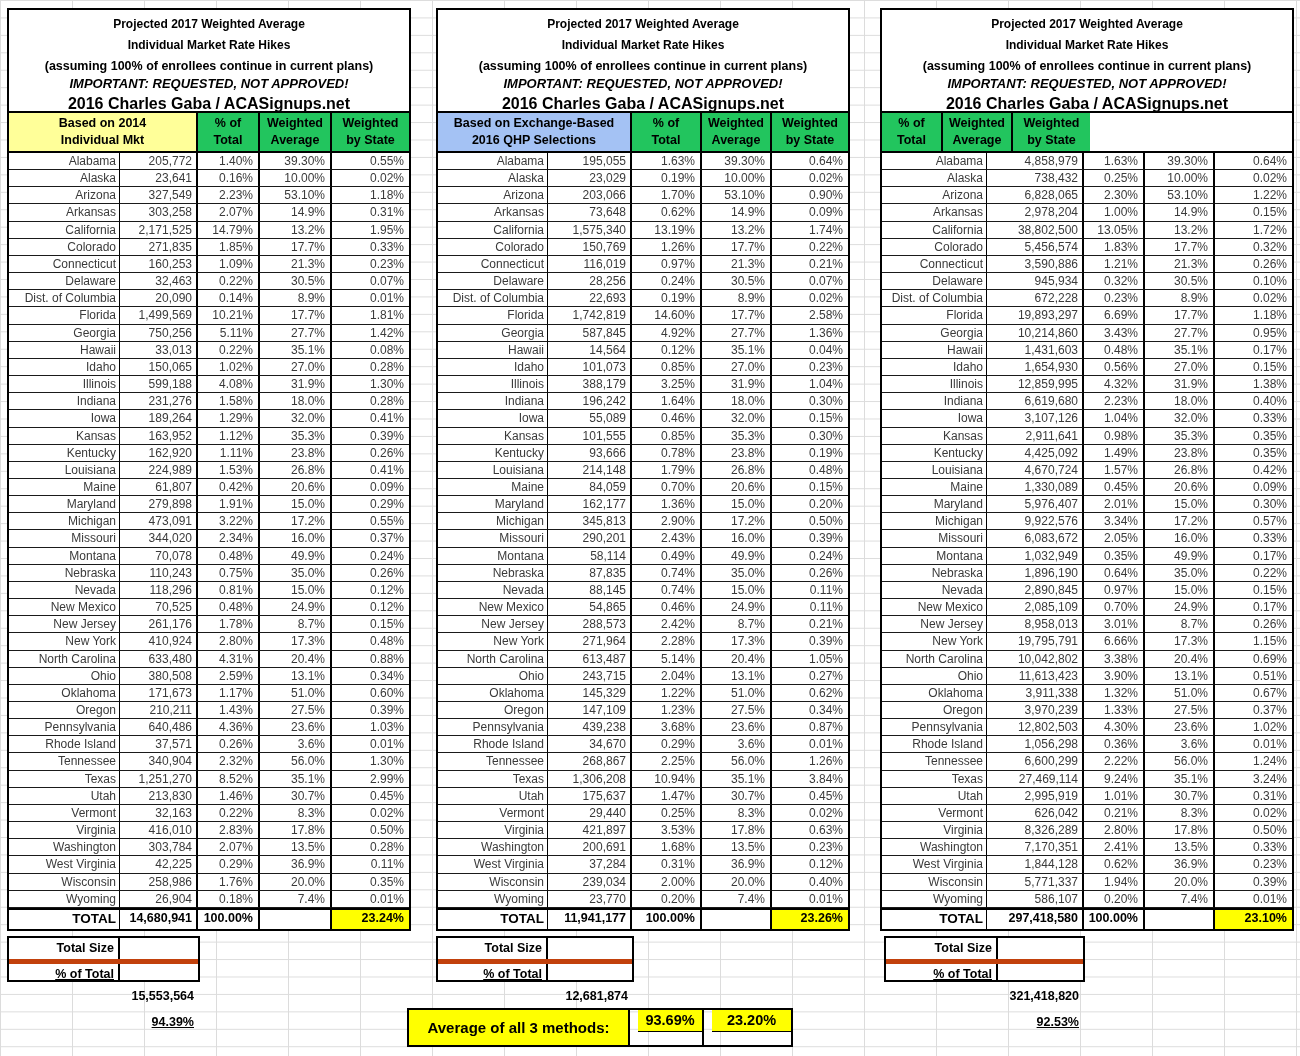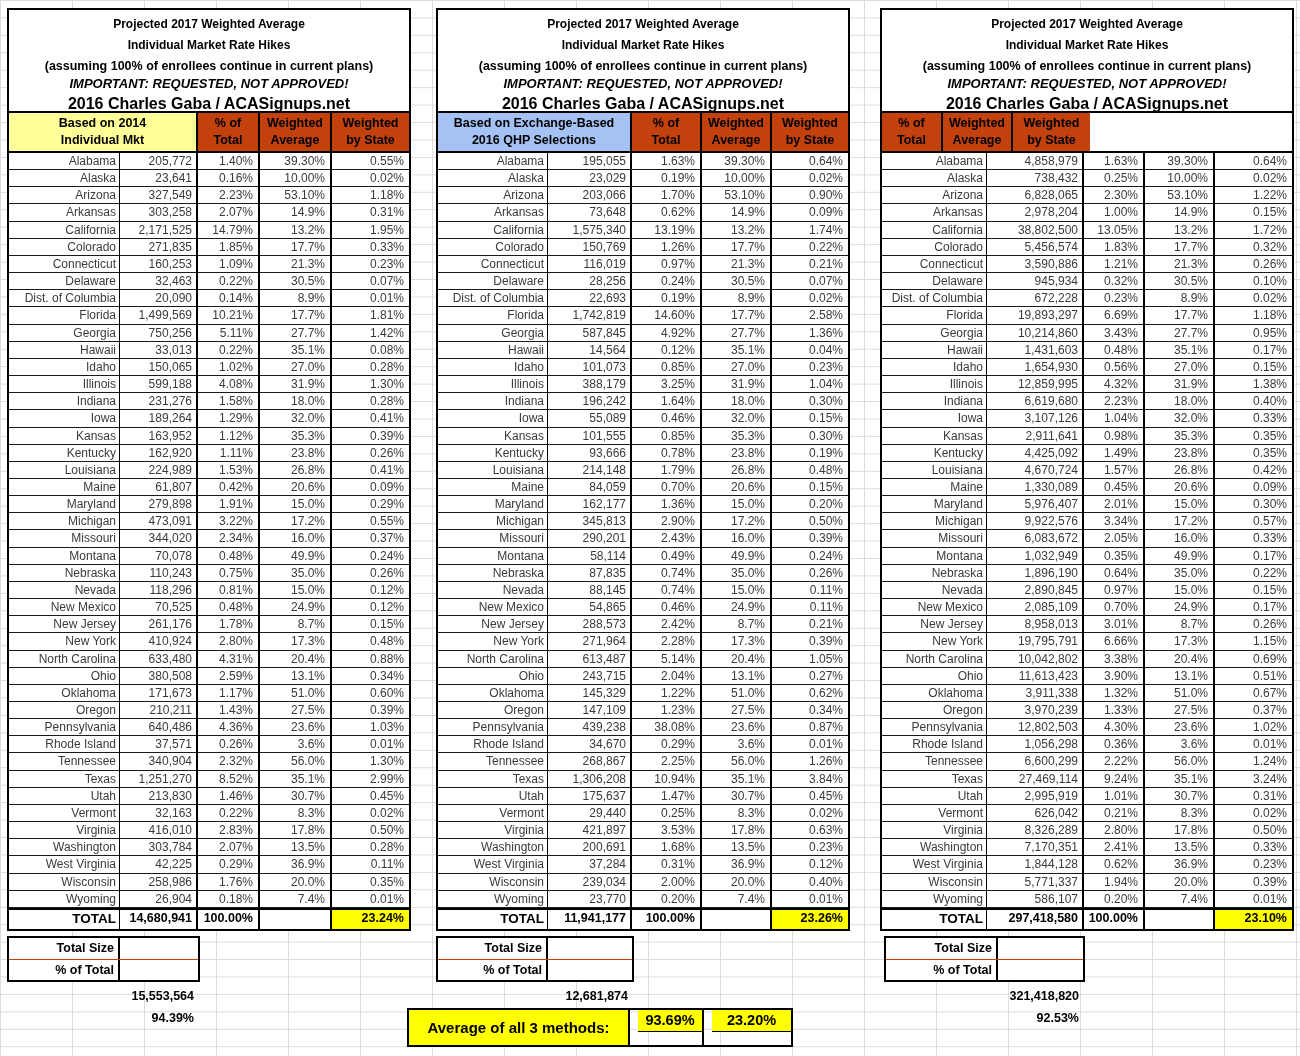--- a/index.html
+++ b/index.html
@@ -22,21 +22,21 @@
 
   .title-box{border-bottom:2px solid #000;text-align:center;padding-top:4px;height:103px;box-sizing:border-box;background:#fff;}
   .tl-big{font-size:12px;font-weight:bold;line-height:21px;}
   .tl-small{font-size:12.5px;font-weight:bold;line-height:17px;margin-top:2px;}
   .tl-italic{font-size:13px;font-weight:bold;font-style:italic;line-height:18px;}
   .tl-credit{font-size:16px;font-weight:bold;line-height:22px;}
 
   .header-row{display:flex;border-bottom:2px solid #000;height:38px;}
   .header-row .hcell{
     box-sizing:border-box;border-right:2px solid #000;text-align:center;
-    font-size:12.5px;font-weight:bold;line-height:17px;padding-top:2px;background:#c2410c;
+    font-size:12.5px;font-weight:bold;line-height:17px;padding-top:2px;background:#22c55e;
   }
   .header-row .hcell:last-child{border-right:none;}
   .t0 .hname{width:189px;} .t0 .hc2{width:62px;} .t0 .hc3{width:72px;} .t0 .hc4{width:77px;}
   .t1 .hname{width:194px;} .t1 .hc2{width:70px;} .t1 .hc3{width:70px;} .t1 .hc4{width:76px;}
   .t2 .hname{width:202px;} .t2 .hc2{width:61px;} .t2 .hc3{width:70px;} .t2 .hc4{width:77px;}
 
   .row{display:flex;height:17.17px;box-sizing:border-box;}
   .cell{
     box-sizing:border-box;border-right:2px solid #000;border-bottom:1px solid #1a1a1a;
     font-size:12px;line-height:16px;text-align:right;color:#3a3a3a;
@@ -50,21 +50,21 @@
   .t1 .c0{width:110px;} .t1 .c1{width:84px;} .t1 .c2{width:70px;} .t1 .c3{width:70px;} .t1 .c4{width:76px;}
   .t2 .c0{width:105px;} .t2 .c1{width:97px;} .t2 .c2{width:61px;} .t2 .c3{width:70px;} .t2 .c4{width:77px;}
 
   .total-row{display:flex;height:19px;border-top:2px solid #000;}
   .total-row .cell{font-weight:bold;color:#000;font-size:12.5px;line-height:17px;border-bottom:none;}
   .total-row .c0{font-size:13.5px;}
 
   .footer-box{position:absolute;top:936px;border:2px solid #000;background:#fff;}
   .f0{left:7px;} .f1{left:436px;} .f2{left:884px;}
   .frow{display:flex;height:21px;box-sizing:border-box;}
-  .frow + .frow{border-top:1px solid #c2410c;}
+  .frow + .frow{border-top:5px solid #c2410c;text-decoration:underline;}
   .flabel,.fvalue{box-sizing:border-box;font-weight:bold;font-size:12.5px;line-height:20px;text-align:right;white-space:nowrap;}
   .flabel{border-right:2px solid #000;padding-right:4px;}
   .fvalue{padding-right:4px;margin-top:48px;}
   .f0 .flabel{width:111px;} .f0 .fvalue{width:78px;}
   .f1 .flabel{width:110px;} .f1 .fvalue{width:84px;}
   .f2 .flabel{width:112px;} .f2 .fvalue{width:85px;}
 
   .avg-box{position:absolute;left:407px;top:1008px;display:flex;border:2px solid #000;height:39px;box-sizing:border-box;}
   .avg-label{width:221px;box-sizing:border-box;border-right:2px solid #000;font-size:15px;font-weight:bold;
     display:flex;align-items:center;justify-content:center;white-space:nowrap;}
@@ -678,21 +678,21 @@
       <div class="row">
         <div class="cell c0">Oregon</div>
         <div class="cell c1">147,109</div>
         <div class="cell c2">1.23%</div>
         <div class="cell c3">27.5%</div>
         <div class="cell c4">0.34%</div>
       </div>
       <div class="row">
         <div class="cell c0">Pennsylvania</div>
         <div class="cell c1">439,238</div>
-        <div class="cell c2">38.08%</div>
+        <div class="cell c2">3.68%</div>
         <div class="cell c3">23.6%</div>
         <div class="cell c4">0.87%</div>
       </div>
       <div class="row">
         <div class="cell c0">Rhode Island</div>
         <div class="cell c1">34,670</div>
         <div class="cell c2">0.29%</div>
         <div class="cell c3">3.6%</div>
         <div class="cell c4">0.01%</div>
       </div>

